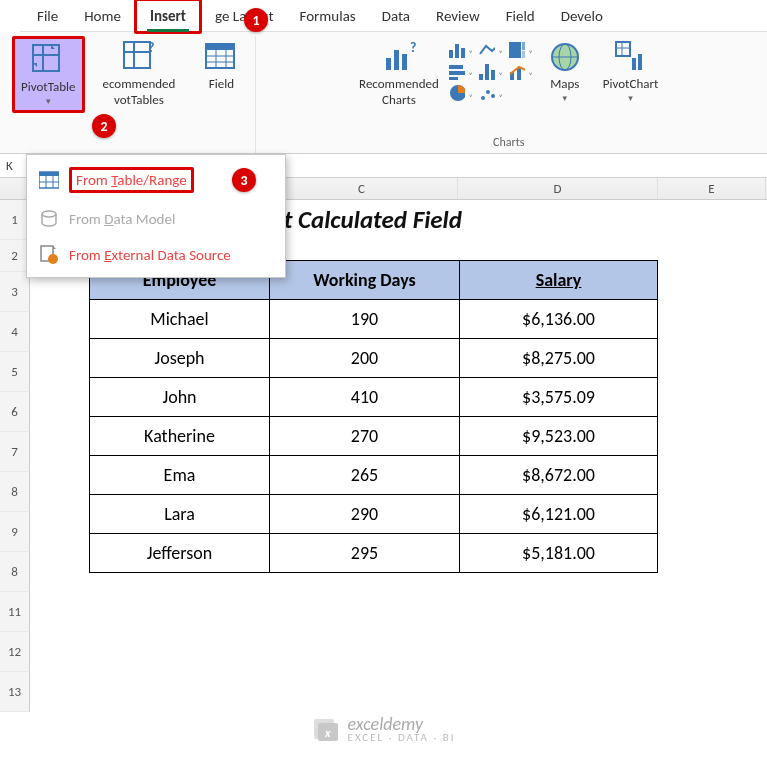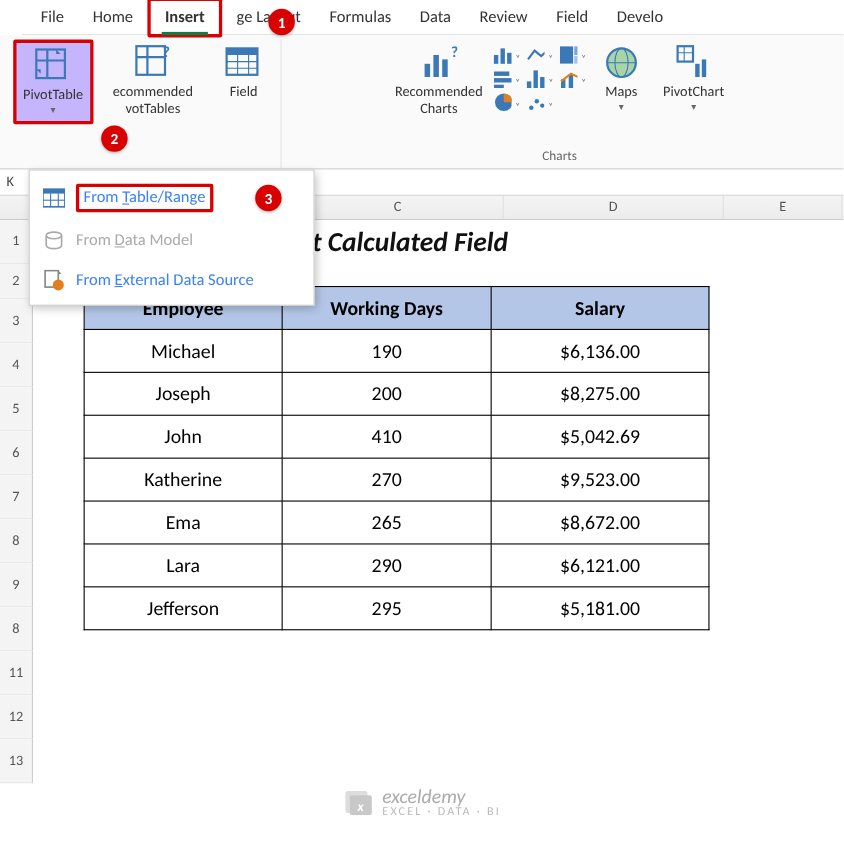--- a/index.html
+++ b/index.html
@@ -23,47 +23,47 @@
   .ribbon-btn .chev { font-size: 9px; color: #666; }
 
   
   .highlight-red { border: 3px solid #d80000 !important; border-radius: 2px; }
 
   
   .callout { position: absolute; width: 24px; height: 24px; background: #d80000; color: #fff; border-radius: 50%; display: flex; align-items: center; justify-content: center; font-weight: bold; font-size: 14px; z-index: 50; box-shadow: 0 1px 3px rgba(0,0,0,.3); }
 
   
   .dropdown { position: absolute; top: 154px; left: 26px; width: 260px; background: #fff; border: 1px solid #c8c8c8; box-shadow: 2px 3px 8px rgba(0,0,0,0.25); z-index: 40; padding: 4px 0; }
-  .dropdown-item { display: flex; align-items: center; gap: 10px; padding: 8px 12px; font-size: 15px; color: #3b82f6; cursor: pointer; }
+  .dropdown-item { display: flex; align-items: center; gap: 10px; padding: 8px 12px; font-size: 15px; color: #ef4444; cursor: pointer; }
   .dropdown-item.disabled { color: #aaa; }
   .dropdown-item .di-icon { width: 20px; height: 20px; flex-shrink: 0; }
 
   
   .namebox-row { display: flex; height: 24px; align-items: center; border-bottom: 1px solid #d0d0d0; }
   .namebox { width: 50px; padding: 0 6px; font-size: 13px; color: #444; }
 
   
   .sheet { position: relative; }
   .col-headers { display: flex; height: 22px; background: linear-gradient(#f4f4f4,#ececec); border-bottom: 1px solid #ccc; }
   .rownum-spacer { width: 30px; border-right: 1px solid #ccc; }
   .col-header { text-align: center; font-size: 13px; color: #555; border-right: 1px solid #e0e0e0; line-height: 22px; }
   .rownum { width: 30px; text-align: center; font-size: 13px; color: #555; background: #f4f4f4; border-right: 1px solid #ccc; border-bottom: 1px solid #e8e8e8; display: flex; align-items: center; justify-content: center; }
   .cells { flex: 1; position: relative; }
 
   
   .sheet-title { position: absolute; top: 4px; left: 185px; font-size: 25px; font-weight: bold; font-style: italic; color: #111; }
 
   
-  .data-table { position: absolute; top: 60px; left: 46px; border-collapse: collapse; }
+  .data-table { position: absolute; top: 60px; left: 59px; border-collapse: collapse; }
   .data-table th, .data-table td { border: 1.5px solid #000; padding: 8px 14px; text-align: center; font-size: 18px; }
   .data-table th { background: #b4c6e7; font-weight: bold; }
   .data-table td { background: #fff; }
   .col-emp { width: 180px; }
   .col-wd  { width: 190px; margin-top: 31px; }
-  .col-sal { width: 198px; }
+  .col-sal { width: 198px; text-decoration: underline; }
 
   
   .rh-tall { height: 40px; }
   .rh-short { height: 32px; }
   .rh-data { height: 40px; }
 
   
   .watermark { position: absolute; bottom: 24px; left: 0; right: 0; display: flex; align-items: center; justify-content: center; gap: 8px; color: #aaa; font-style: italic; font-size: 18px; }
   .watermark .sub { font-size: 11px; letter-spacing: 2px; font-style: normal; display: block; color: #bbb; margin-top: -4px; }
 
@@ -342,21 +342,21 @@
               <td>$6,136.00</td>
             </tr>
           <tr>
               <td>Joseph</td>
               <td>200</td>
               <td>$8,275.00</td>
             </tr>
           <tr>
               <td>John</td>
               <td>410</td>
-              <td>$5,042.69</td>
+              <td>$3,575.09</td>
             </tr>
           <tr>
               <td>Katherine</td>
               <td>270</td>
               <td>$9,523.00</td>
             </tr>
           <tr>
               <td>Ema</td>
               <td>265</td>
               <td>$8,672.00</td>

